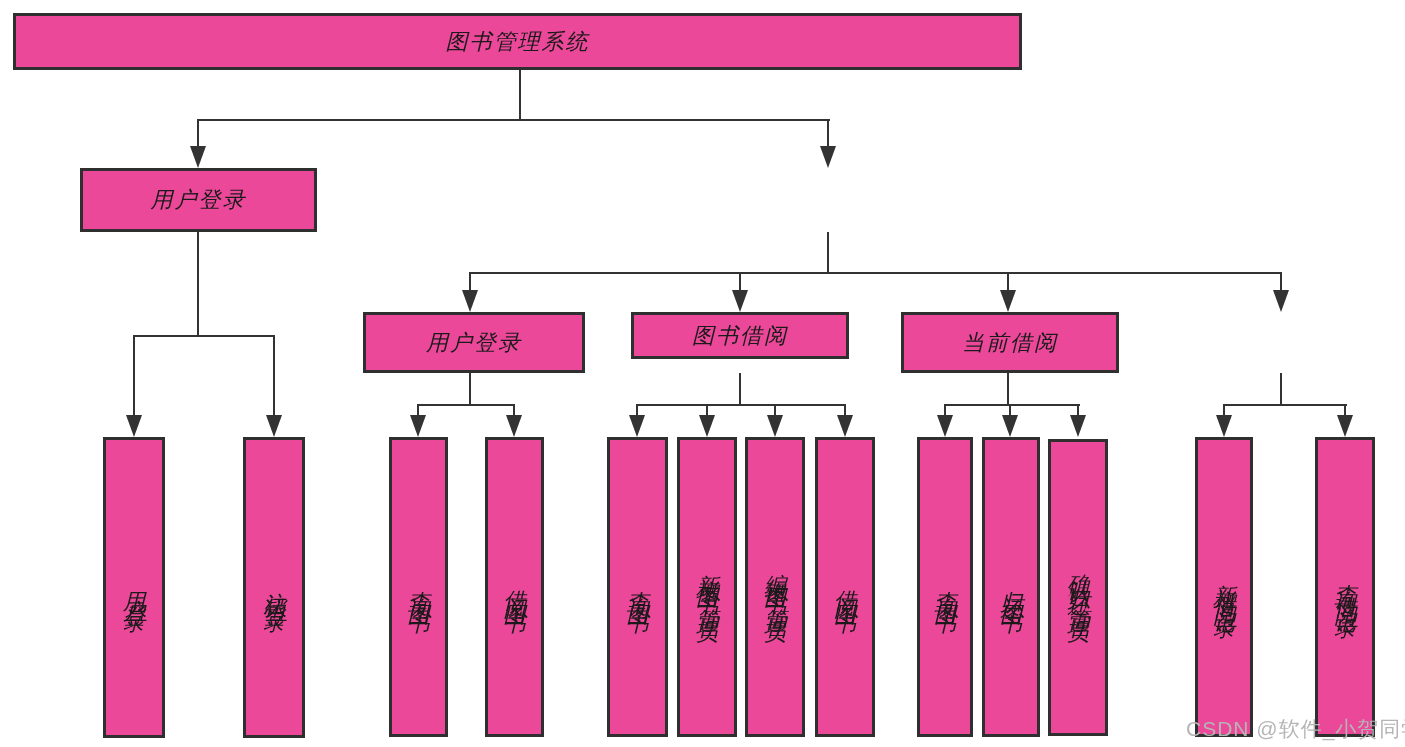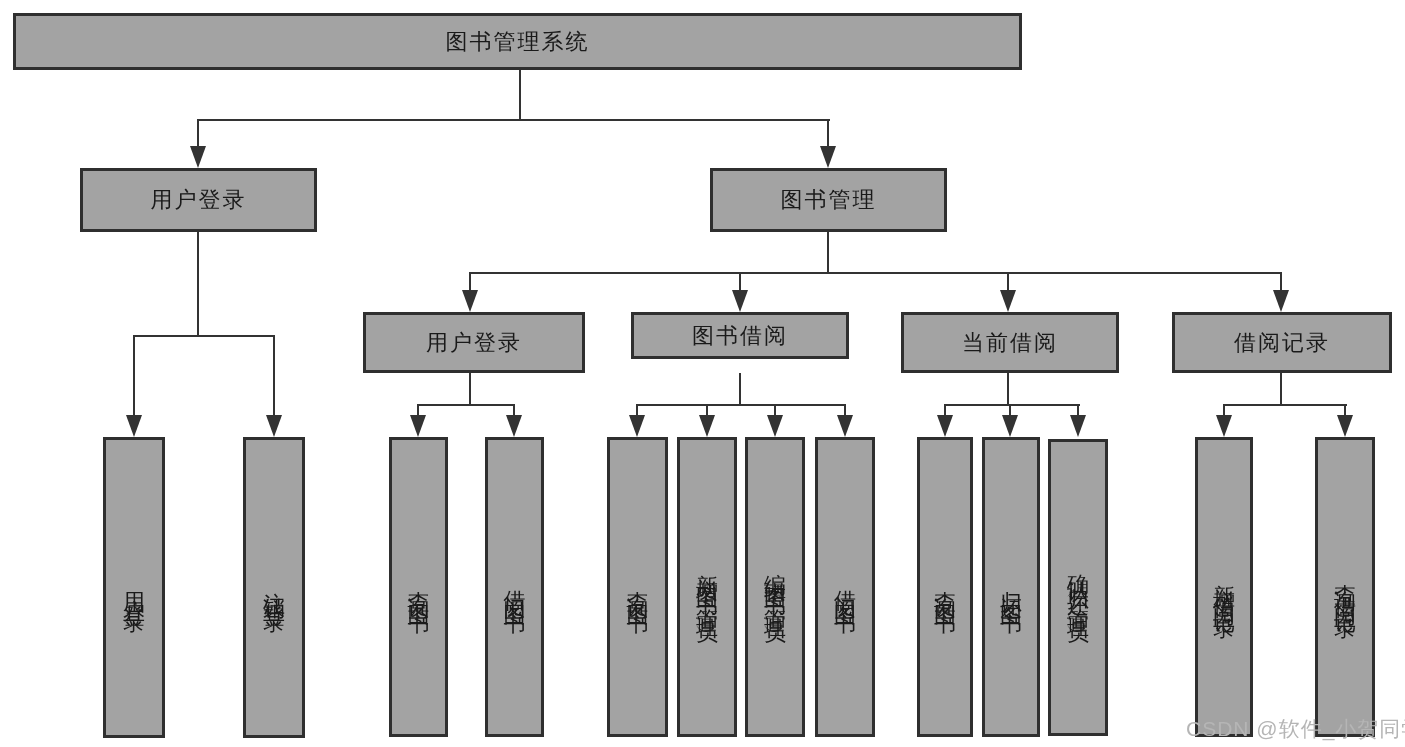--- a/index.html
+++ b/index.html
@@ -5,23 +5,23 @@
   :root{
     --bg:#ffffff; --border:#2f2f2f; --line:#333333; --text:#1a1a1a; --wm:#b5b5b5;
   }
   *{margin:0;padding:0;box-sizing:border-box;}
   html,body{background:#ffffff;}
   body{font-family:"Liberation Sans", sans-serif;}
   .canvas{
     position:relative; width:1405px; height:747px; background:var(--bg); overflow:hidden;
   }
   .box{
-    position:absolute; background:#a3a3a3; border:3px solid var(--border);
+    position:absolute; background:#ec4899; border:3px solid var(--border);
     display:flex; align-items:center; justify-content:center;
-    color:var(--text); font-size:22px; letter-spacing:2px;
+    color:var(--text); font-size:22px; letter-spacing:2px;font-style:italic;
   }
   .vbox{letter-spacing:0;}
   .vtext{
     writing-mode:vertical-lr; text-orientation:mixed;
     letter-spacing:7px; line-height:1; font-size:22px; color:var(--text);
   }
   .line{position:absolute; background:var(--line);}
   .arrow{
     position:absolute; width:0; height:0;
     border-left:8px solid transparent; border-right:8px solid transparent;
@@ -96,35 +96,29 @@
   <div class="line" style="left:1344px;top:404px;width:2px;height:13px"></div>
   <div class="arrow" style="left:1337px;top:415px"></div>
 
   <div class="box" style="left:13px;top:13px;width:1009px;height:57px">
     <span>图书管理系统</span>
   </div>
 
   <div class="box" style="left:80px;top:168px;width:237px;height:64px">
     <span>用户登录</span>
   </div>
-  <div class="box" style="left:710px;top:168px;width:237px;height:64px">
-    <span>图书管理</span>
-  </div>
 
   <div class="box" style="left:363px;top:312px;width:222px;height:61px">
     <span>用户登录</span>
   </div>
   <div class="box" style="left:631px;top:312px;width:218px;height:47px">
     <span>图书借阅</span>
   </div>
   <div class="box" style="left:901px;top:312px;width:218px;height:61px">
     <span>当前借阅</span>
-  </div>
-  <div class="box" style="left:1172px;top:312px;width:220px;height:61px">
-    <span>借阅记录</span>
   </div>
 
   <div class="box vbox" style="left:103px;top:437px;width:62px;height:301px">
     <span class="vtext">用户登录</span>
   </div>
   <div class="box vbox" style="left:243px;top:437px;width:62px;height:301px">
     <span class="vtext">注销登录</span>
   </div>
 
   <div class="box vbox" style="left:389px;top:437px;width:59px;height:300px">

